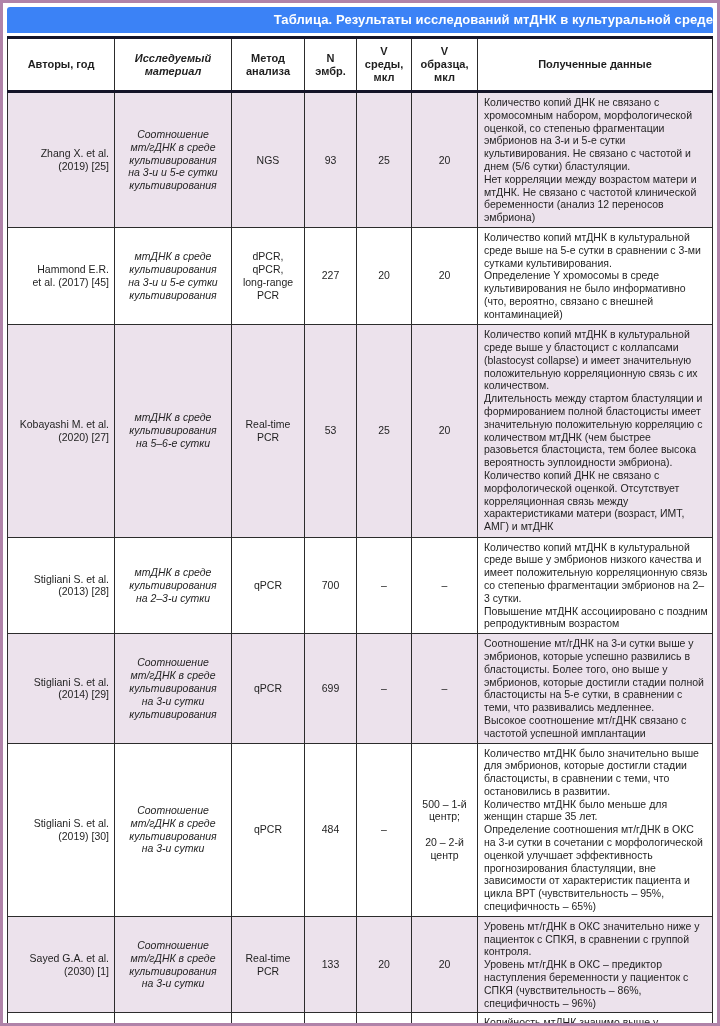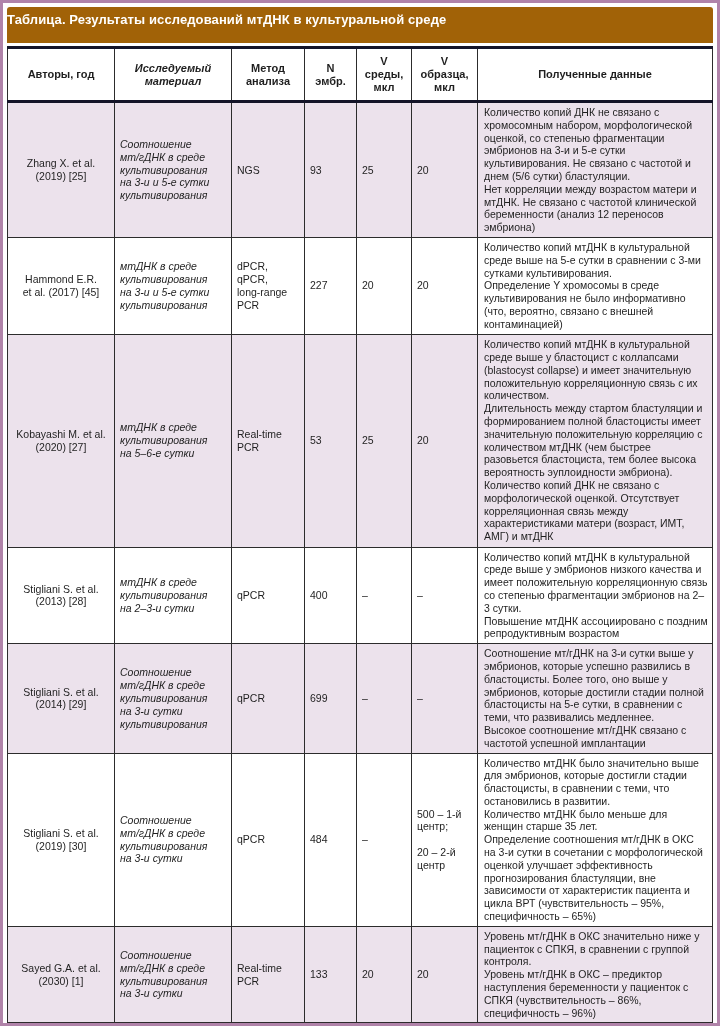--- a/index.html
+++ b/index.html
@@ -6,26 +6,26 @@
   body{
     width:720px;height:1026px;box-sizing:border-box;
     background:#ffffff;
     border:3px solid #b083a9;
     padding:4px 4px;
     font-family:"Liberation Sans","DejaVu Sans",sans-serif;
     color:#1f1f1f;
     overflow:hidden;
   }
   .title-bar{
-    background:#a16207;
+    background:#3b82f6;
     color:#ffffff;
     font-weight:bold;
     font-size:13px;
-    text-align:left;
-    height:36px;
+    text-align:right;
+    height:26px;
     line-height:26px;
     border-radius:3px 3px 0 0;
     letter-spacing:.1px;
   }
   table{
     width:100%;
     border-collapse:collapse;
     table-layout:fixed;
     margin-top:3px;
     border-left:1px solid #2c2c2c;
@@ -51,22 +51,22 @@
     line-height:1.18;
   }
   
   .c0{width:96px;margin-left:37px;}
   .c1{width:106px;font-style:italic;}
   .c2{width:62px;}
   .c3{width:41px;}
   .c4{width:44px;}
   .c5{width:55px;}
   .c6{width:auto;text-align:center;}
-  tbody td{text-align:left;}
-  tbody td.c0{text-align:center;}
+  tbody td{text-align:center;}
+  tbody td.c0{text-align:right;}
   tbody td.c6{text-align:left;padding-left:6px;padding-right:4px;margin-left:48px;}
   tbody tr:nth-child(odd){background:#ece2ec;}
   tbody tr:nth-child(even){background:#ffffff;}
   tbody tr:nth-child(1){height:104px;}
   tbody tr:nth-child(2){height:94px;}
   tbody tr:nth-child(3){height:213px;}
   tbody tr:nth-child(4){height:87px;}
   tbody tr:nth-child(5){height:109px;}
   tbody tr:nth-child(6){height:165px;}
   tbody tr:nth-child(7){height:75px;}
@@ -143,21 +143,21 @@
 Длительность между стартом бластуляции и формированием полной бластоцисты имеет значительную положительную корреляцию с количеством мтДНК (чем быстрее разовьется бластоциста, тем более высока вероятность эуплоидности эмбриона).
 Количество копий ДНК не связано с морфологической оценкой. Отсутствует корреляционная связь между характеристиками матери (возраст, ИМТ, АМГ) и мтДНК</td>
       </tr>
       <tr>
         <td class="c0">Stigliani S. et al.
 (2013) [28]</td>
         <td class="c1">мтДНК в среде
 культивирования
 на 2–3-и сутки</td>
         <td class="c2">qPCR</td>
-        <td class="c3">400</td>
+        <td class="c3">700</td>
         <td class="c4">–</td>
         <td class="c5">–</td>
         <td class="c6">Количество копий мтДНК в культуральной среде выше у эмбрионов низкого качества и имеет положительную корреляционную связь со степенью фрагментации эмбрионов на 2–3 сутки.
 Повышение мтДНК ассоциировано с поздним репродуктивным возрастом</td>
       </tr>
       <tr>
         <td class="c0">Stigliani S. et al.
 (2014) [29]</td>
         <td class="c1">Соотношение
 мт/гДНК в среде

